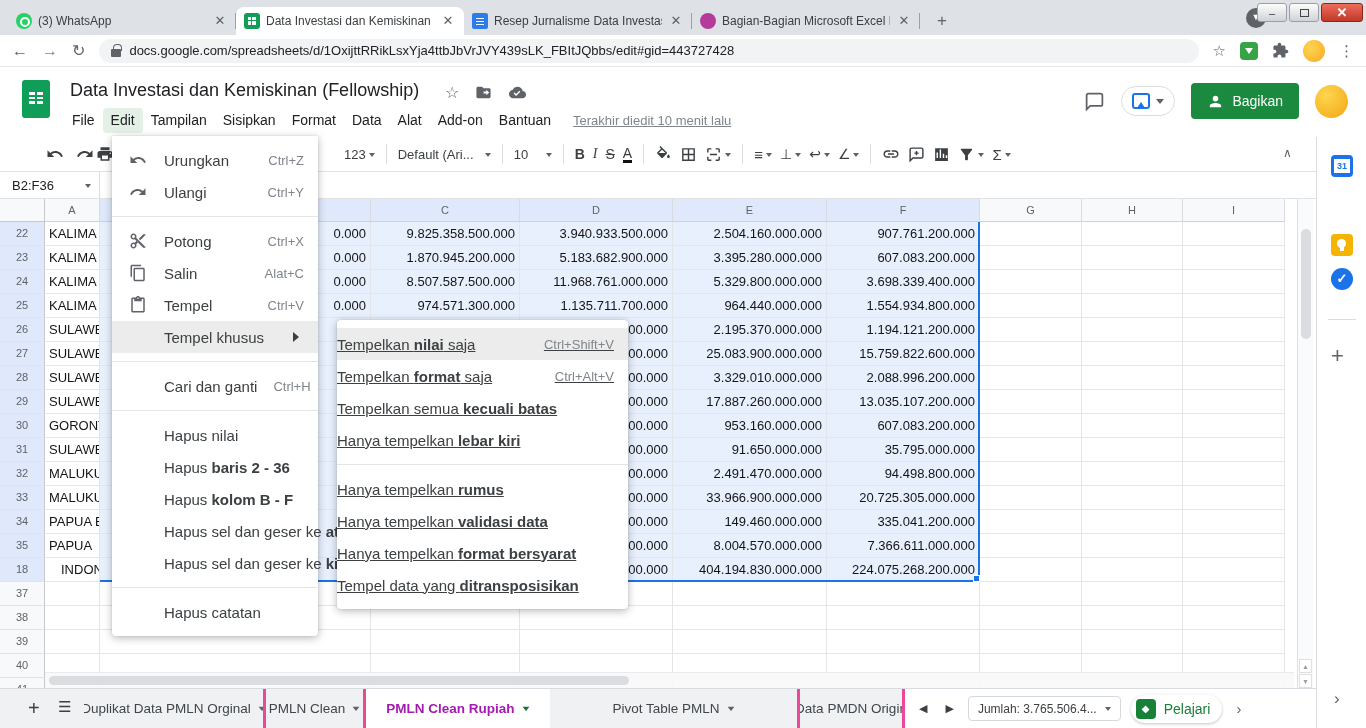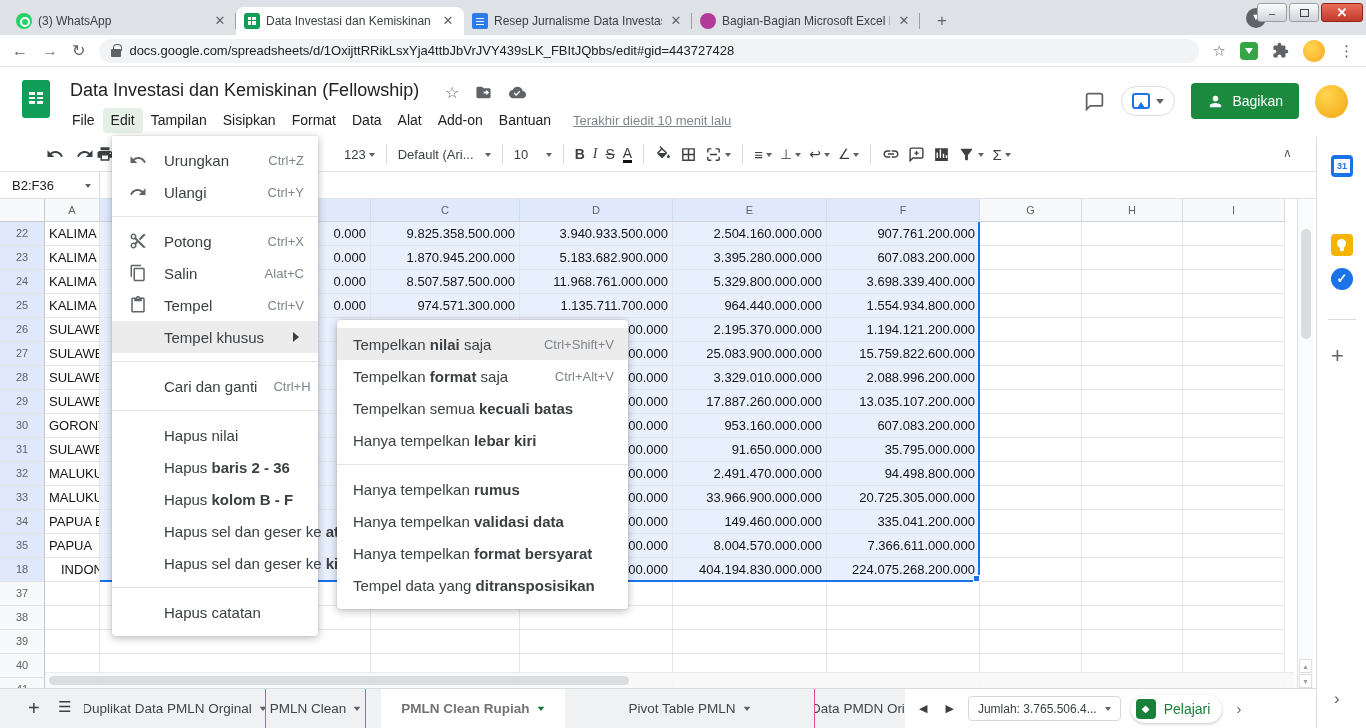--- a/index.html
+++ b/index.html
@@ -126,35 +126,35 @@
   .spplus{position:absolute;left:14px;top:206px;font-size:22px;color:#5f6368;font-weight:300;}
   .spchevron{position:absolute;left:17px;top:552px;font-size:17px;color:#5f6368;}
 
   
   .gmenu{position:absolute;background:#fff;box-shadow:0 2px 8px rgba(0,0,0,.28),0 0 2px rgba(0,0,0,.12);padding:8px 0;z-index:60;}
   .editmenu{left:112px;top:136px;width:206px;border-radius:0 0 4px 4px;}
   .submenu{left:337px;top:320px;width:291px;border-radius:4px;z-index:61;}
   .mitem{height:32px;display:flex;align-items:center;padding-right:14px;font-size:15px;color:#3c4043;}
   .mitem.hl{background:#ececec;}
   .mico{width:24px;margin:0 14px;flex:none;display:flex;justify-content:center;color:#5f6368;}
-  .submenu .mitem{padding-left:16px;}
+  .submenu .mitem{text-decoration:underline;}
   .mlab{white-space:nowrap;}
   .ml{white-space:pre;}
   .ml.b{font-weight:700;}
   .msc{margin-left:auto;color:#80868b;font-size:13px;padding-left:16px;}
   .marrow{margin-left:auto;width:0;height:0;border:5px solid transparent;border-left:6px solid #3c4043;}
   .msep{height:1px;background:#e5e5e5;margin:8px 0;}
 
   
   .bottombar{position:absolute;left:0;top:688px;width:1316px;height:40px;background:#eff1f3;border-top:1px solid #d8dbdf;}
   .addsheet{position:absolute;left:28px;top:8px;font-size:20px;color:#3c4043;}
   .allsheets{position:absolute;left:58px;top:9px;font-size:15px;color:#3c4043;letter-spacing:-1px;}
   .stabs{position:absolute;left:84px;top:0;height:39px;display:flex;}
-  .stab{height:39px;display:flex;align-items:center;justify-content:center;gap:7px;font-size:13.5px;color:#40464b;border-right:1px solid #ec4899;overflow:hidden;flex:none;}
-  .stab.active{background:#fff;color:#737373;font-weight:600;border-right:none;margin-left:15px;}
+  .stab{height:39px;display:flex;align-items:center;justify-content:center;gap:7px;font-size:13.5px;color:#40464b;border-right:3px solid #ec4899;overflow:hidden;flex:none;}
+  .stab.active{background:#fff;color:#a21caf;font-weight:600;border-right:none;}
   .stab .caret{border-top-color:#5f6368;transform:scale(.85);}
   .stab.active .caret{border-top-color:#15753b;}
   .barpanel{position:absolute;left:905px;top:0;width:411px;height:39px;background:#fff;display:flex;align-items:center;padding-left:10px;gap:10px;}
   .navarrow{font-size:11px;color:#3c4043;padding:0 4px;}
   .sumpill{display:flex;align-items:center;gap:8px;height:25px;padding:0 9px;border:1px solid #d5d8dc;border-radius:4px;background:#fff;font-size:12px;color:#3c4043;white-space:nowrap;}
   .explorebtn{display:flex;align-items:center;gap:8px;height:28px;padding:0 12px 0 5px;border-radius:15px;background:#fff;box-shadow:0 1px 3px rgba(60,64,67,.3);}
   .explore-icon{width:20px;height:20px;border-radius:4px;background:#188038;color:#fff;font-size:10px;text-align:center;line-height:20px;}
   .explorelabel{font-size:14px;color:#188038;font-weight:500;}
   .panelchevron{font-size:15px;color:#5f6368;margin-left:4px;}
   svg{display:block;}

